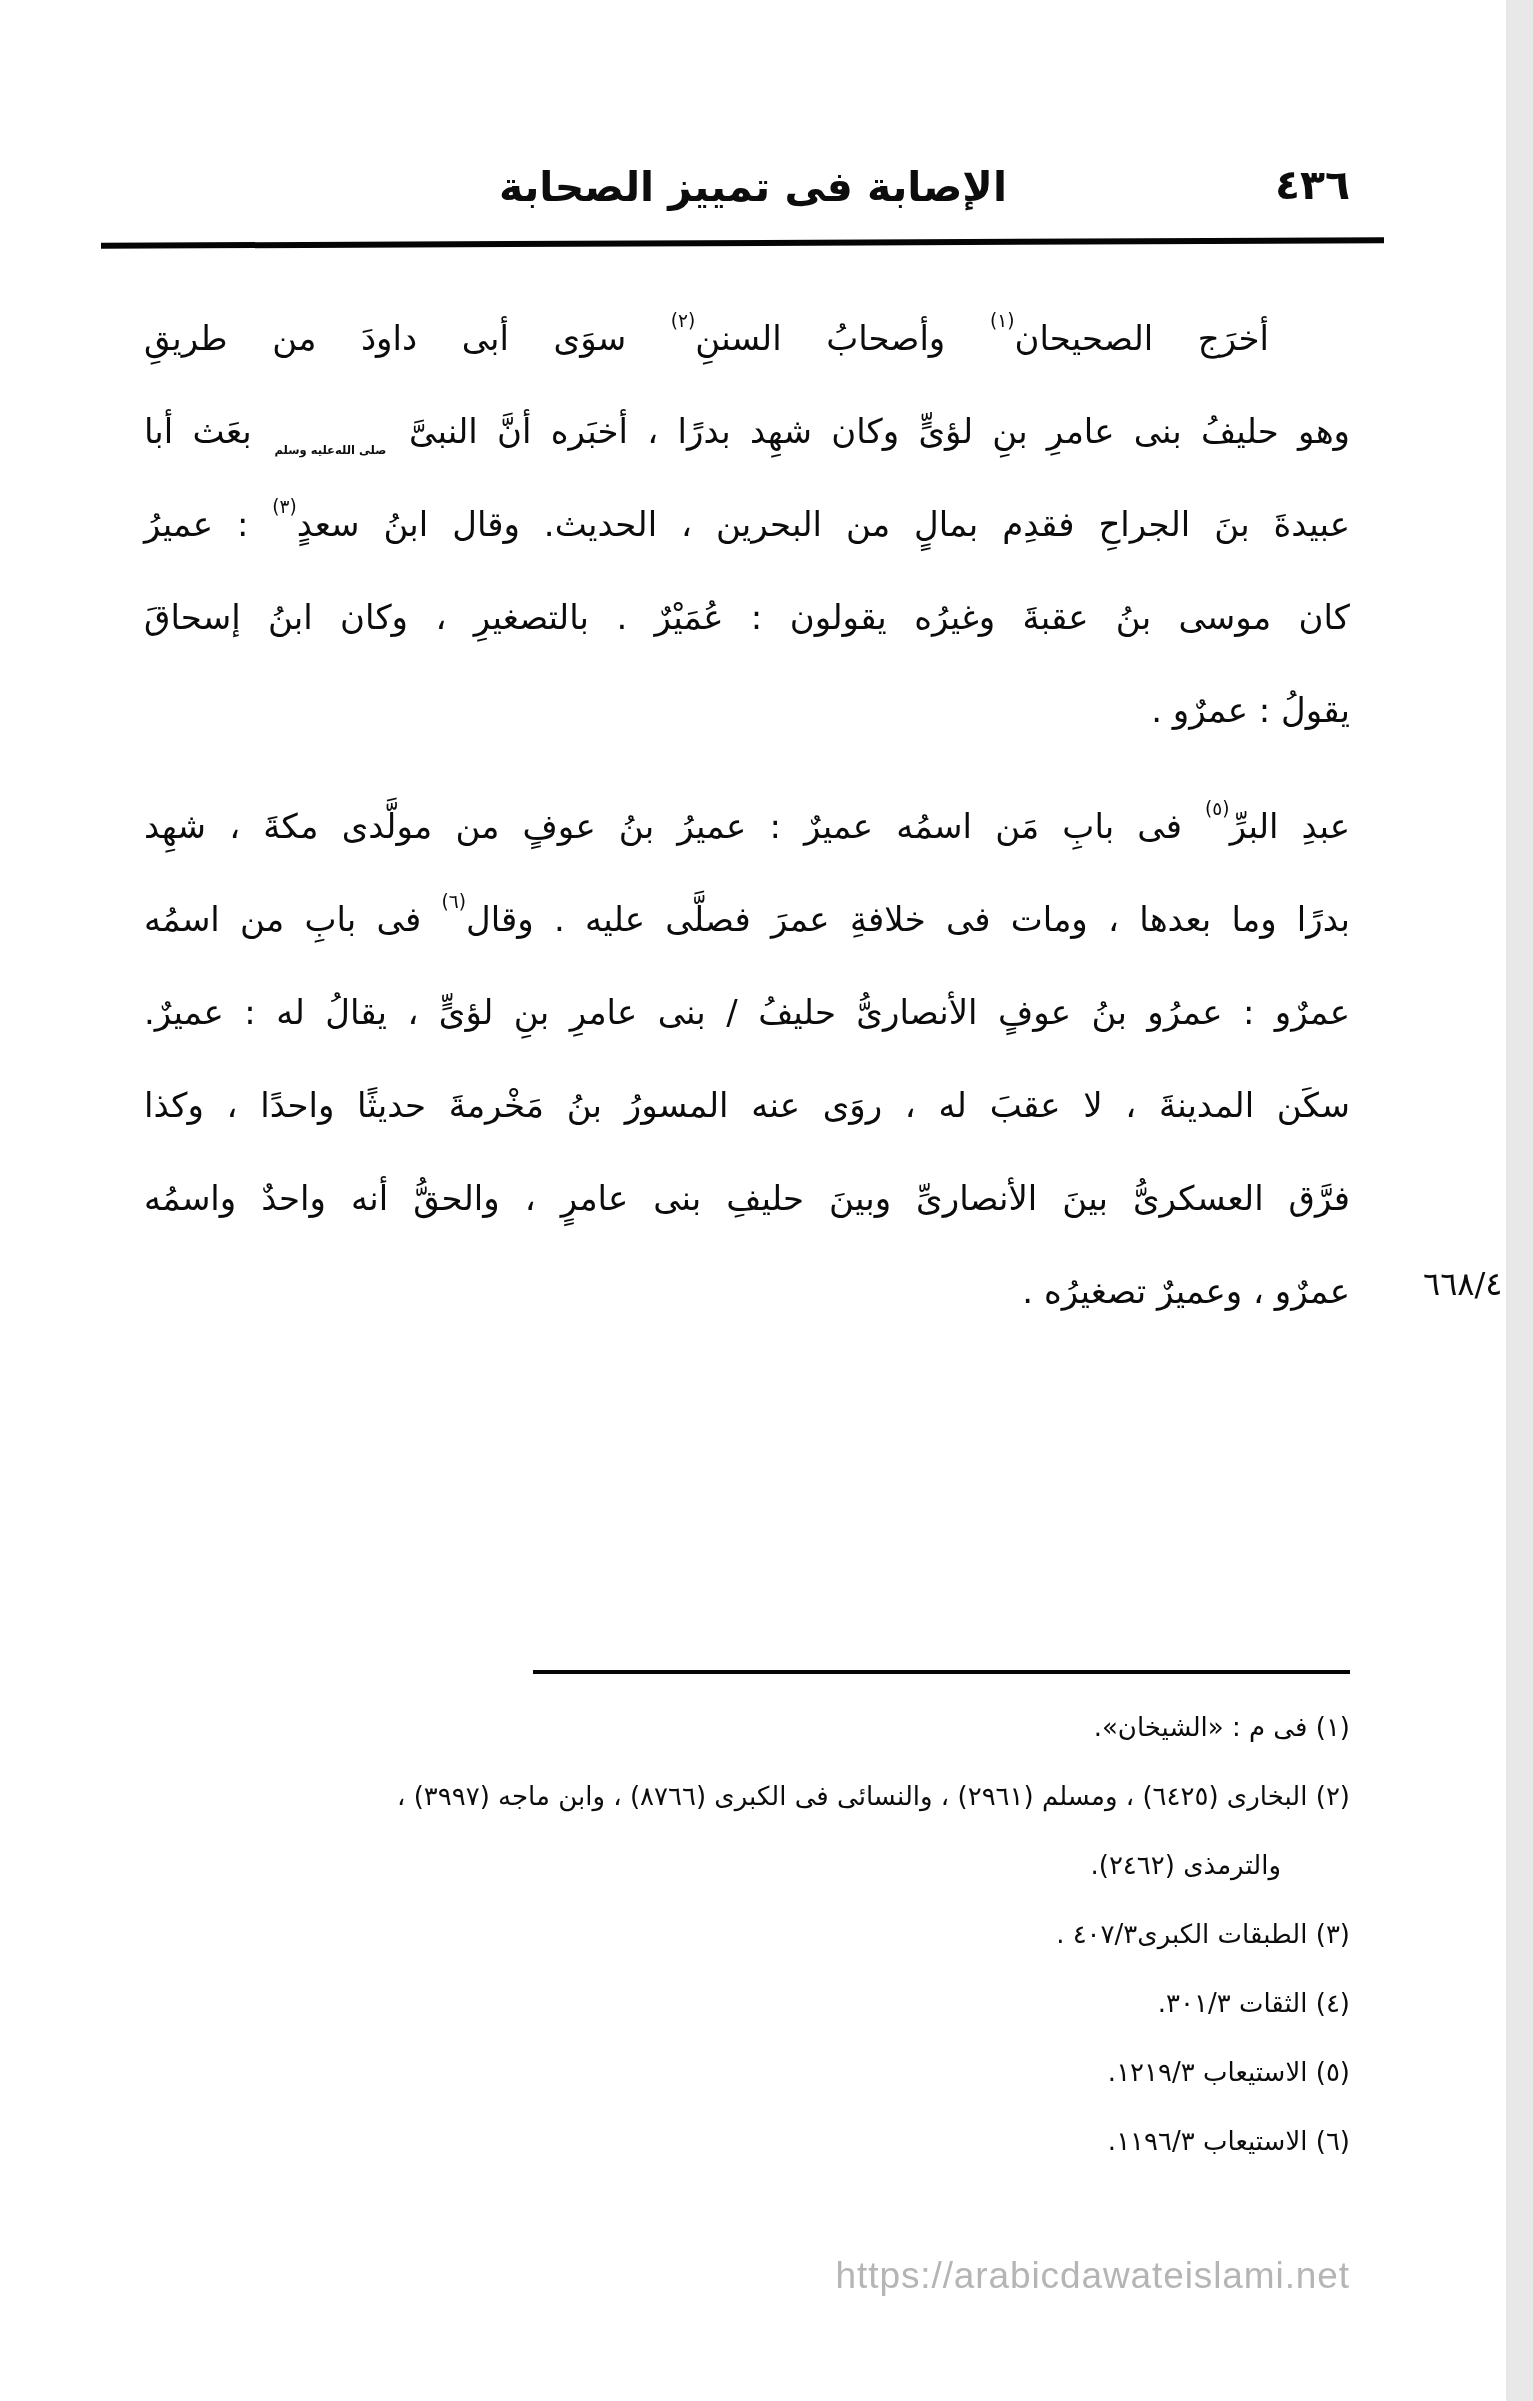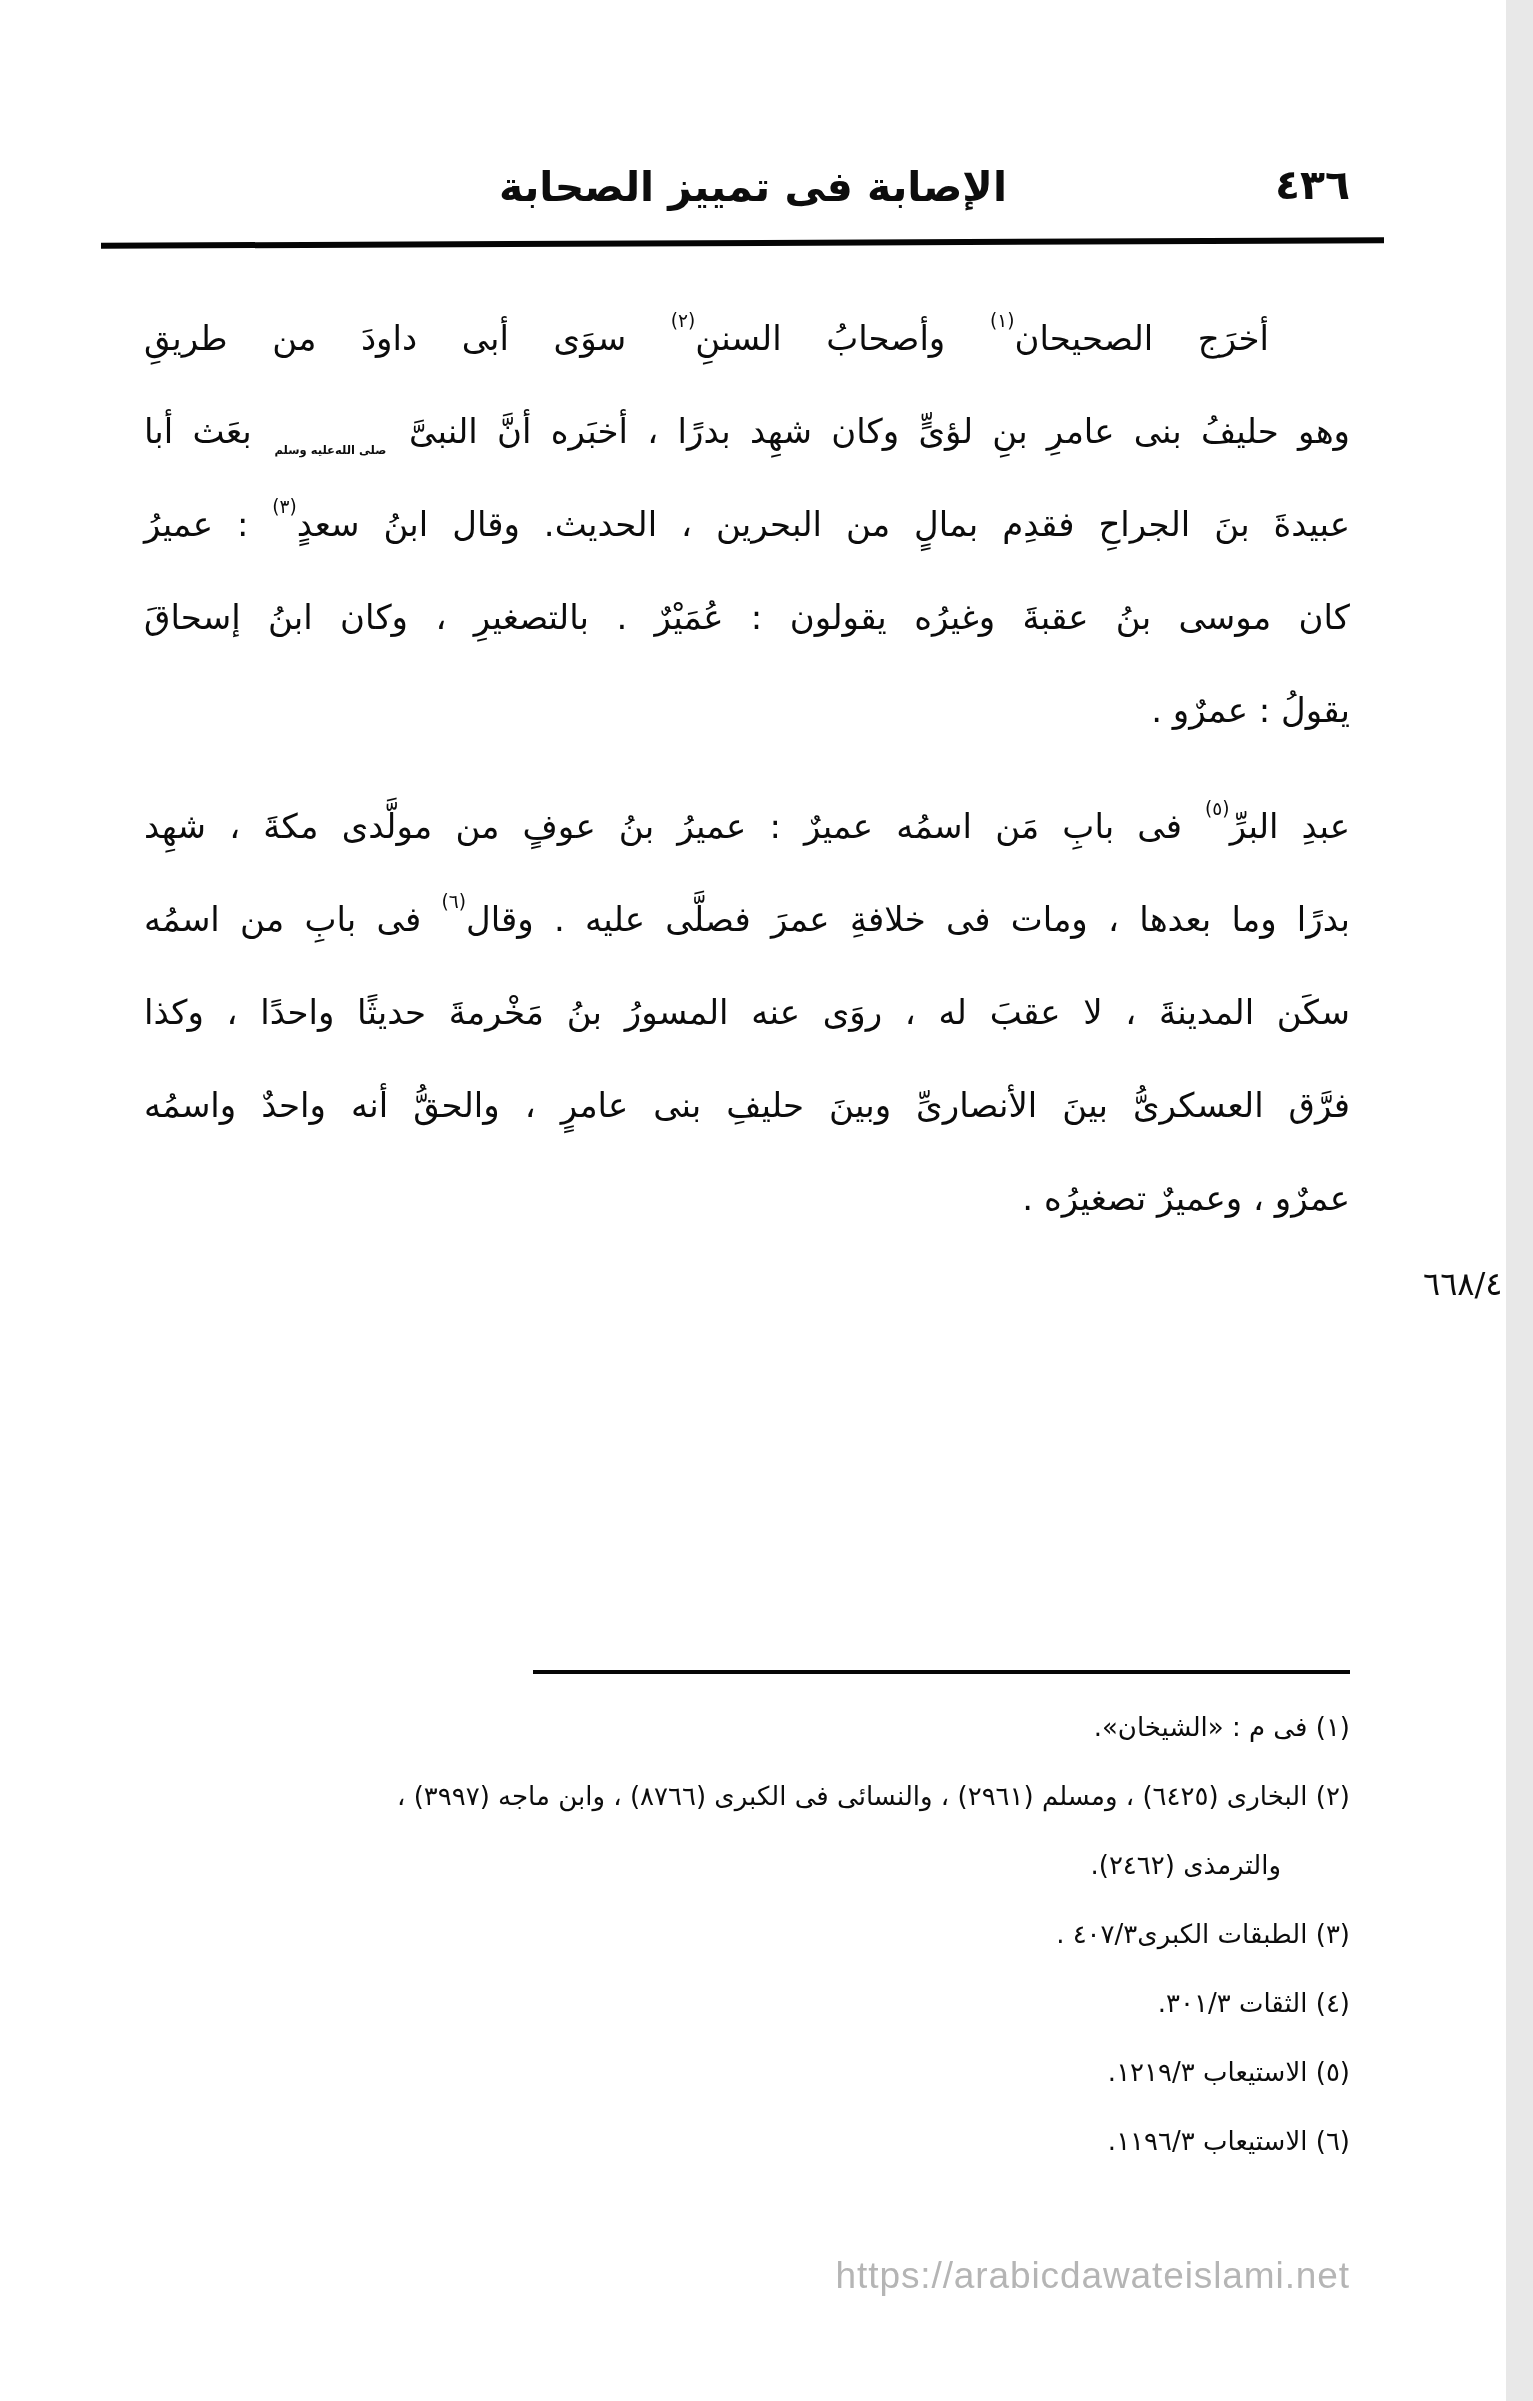--- a/index.html
+++ b/index.html
@@ -77,20 +77,21 @@
             <span>صلى الله</span>
             <span>عليه وسلم</span>
           </span><span> بعَث أبا</span></div>
         <div class="line"><span>عبيدةَ بنَ الجراحِ فقدِم بمالٍ من البحرين ، الحديث. وقال ابنُ سعدٍ</span><sup class="fnref">(٣)</sup><span> : عميرُ</span></div>
         <div class="line"><span>كان موسى بنُ عقبةَ وغيرُه يقولون : عُمَيْرٌ . بالتصغيرِ ، وكان ابنُ إسحاقَ</span></div>
         <div class="line last"><span>يقولُ : عمرٌو .</span></div>
       </div>
       <div class="para">
         <div class="line"><span>عبدِ البرِّ</span><sup class="fnref">(٥)</sup><span> فى بابِ مَن اسمُه عميرٌ : عميرُ بنُ عوفٍ من مولَّدى مكةَ ، شهِد</span></div>
         <div class="line"><span>بدرًا وما بعدها ، ومات فى خلافةِ عمرَ فصلَّى عليه . وقال</span><sup class="fnref">(٦)</sup><span> فى بابِ من اسمُه</span></div>
+        <div class="line"><span>عمرٌو : عمرُو بنُ عوفٍ الأنصارىُّ حليفُ / بنى عامرِ بنِ لؤىٍّ ، يقالُ له : عميرٌ.</span></div>
         <div class="line"><span>سكَن المدينةَ ، لا عقبَ له ، روَى عنه المسورُ بنُ مَخْرمةَ حديثًا واحدًا ، وكذا</span></div>
         <div class="line"><span>فرَّق العسكرىُّ بينَ الأنصارىِّ وبينَ حليفِ بنى عامرٍ ، والحقُّ أنه واحدٌ واسمُه</span></div>
         <div class="line last"><span>عمرٌو ، وعميرٌ تصغيرُه .</span></div>
       </div>
     </div>
 
   <div class="margin-note">٦٦٨/٤</div>
 
   <div class="fn-rule"></div>
   <div class="footnotes">

